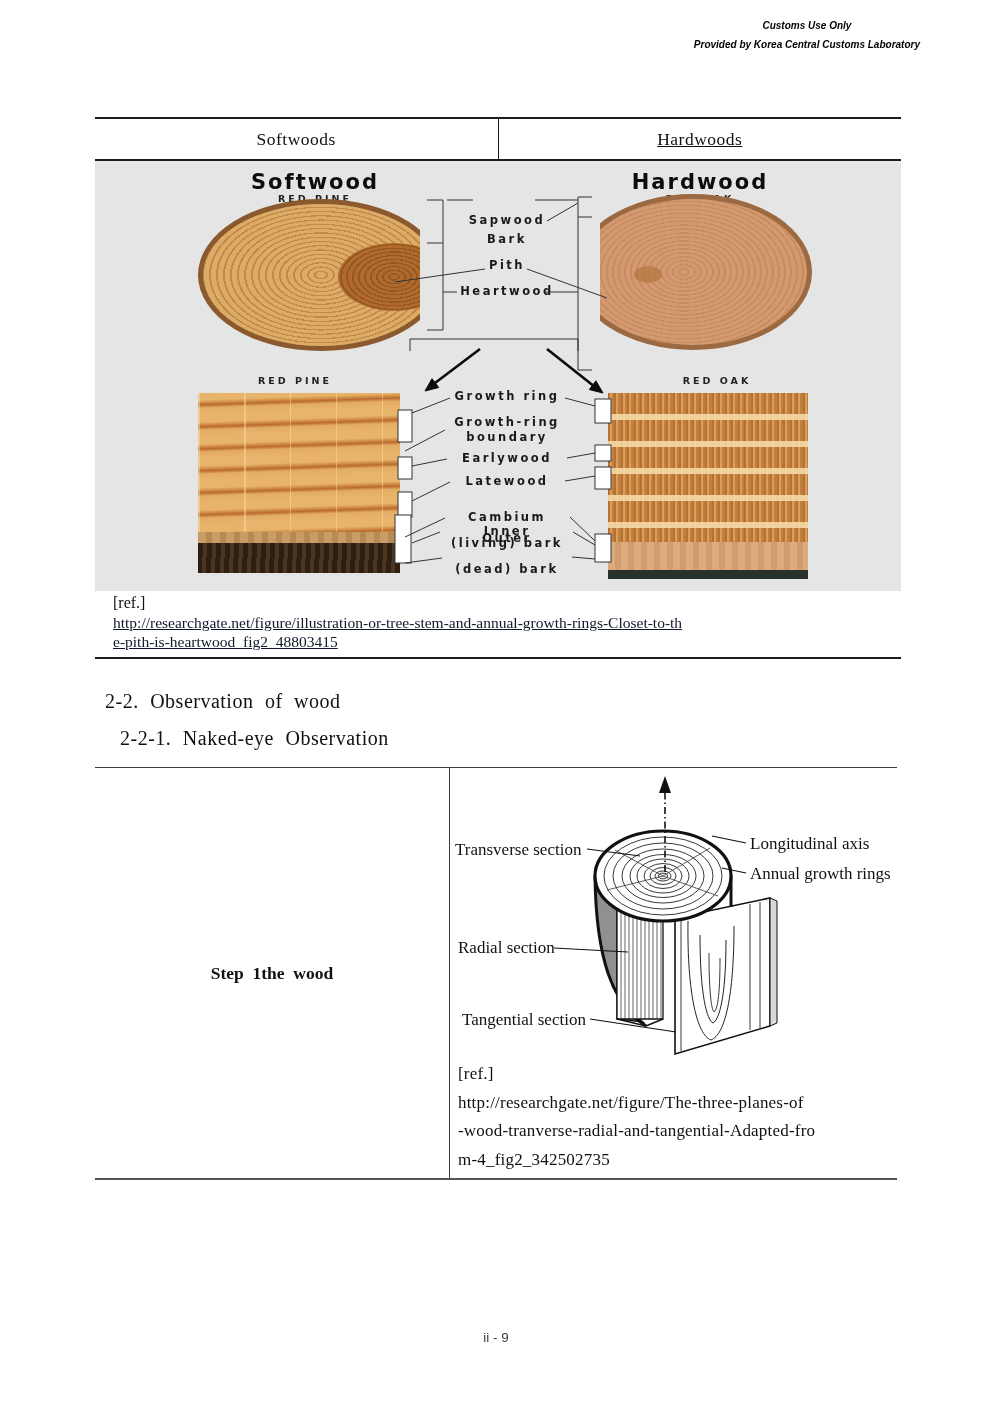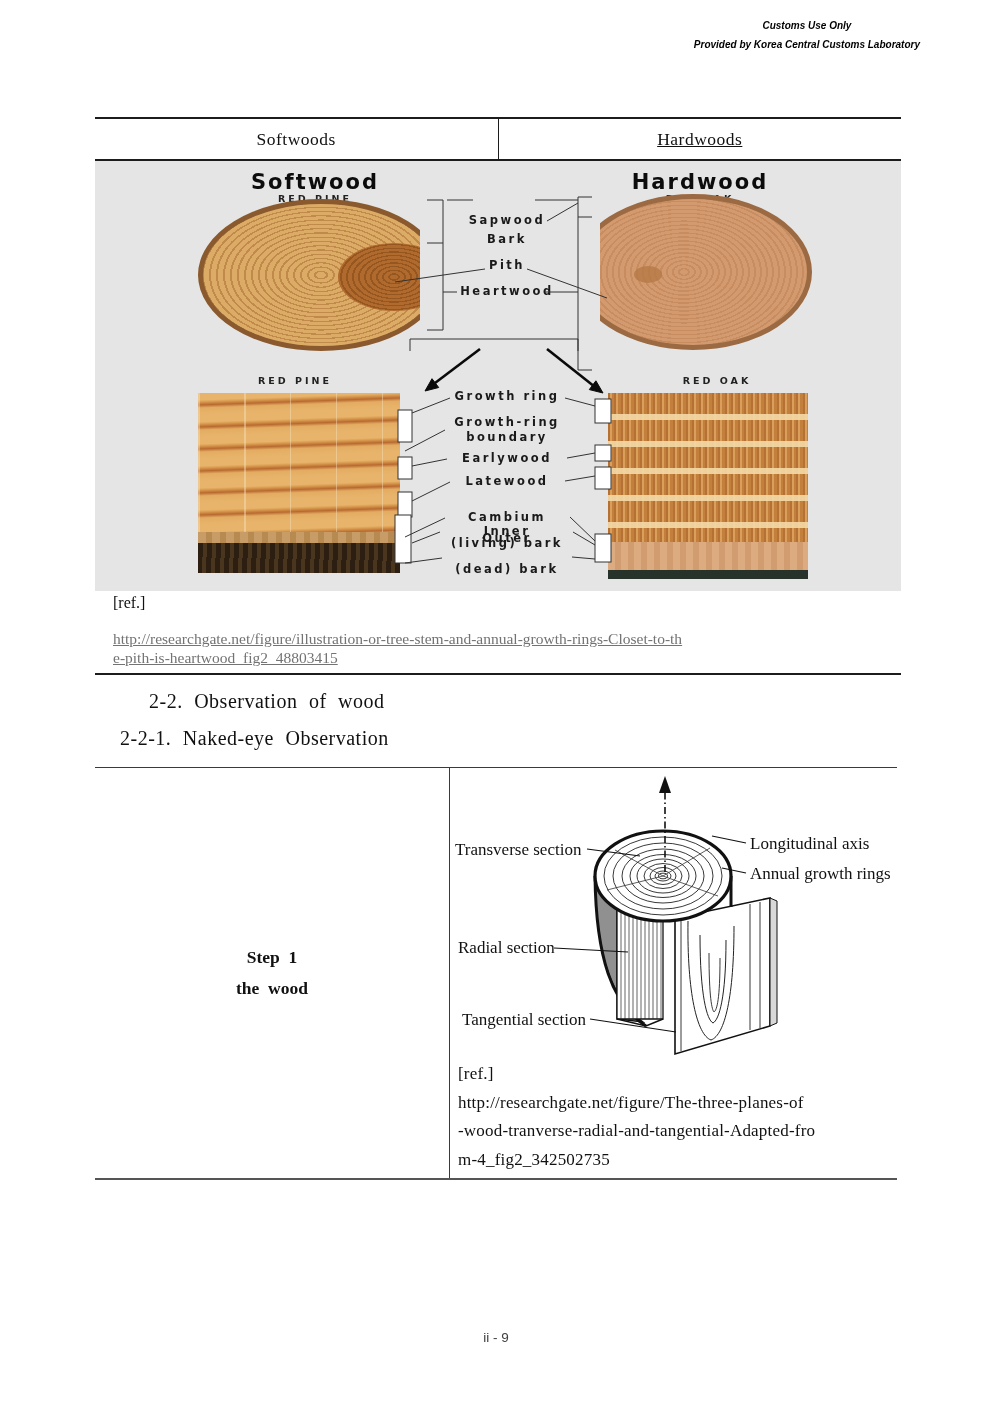--- a/index.html
+++ b/index.html
@@ -61,31 +61,31 @@
               rgba(231,185,120,.28) 1.8px 4px, rgba(170,95,35,.42) 4px 6.5px);}
   .boardR::before{content:"";position:absolute;left:0;right:0;bottom:9px;height:28px;
           background:repeating-linear-gradient(91deg,#dcab80 0 7px,#d09c70 7px 13px);}
   .boardR::after{content:"";position:absolute;left:0;right:0;bottom:0;height:9px;background:#26322a;}
 
   .fig1-svg{position:absolute;left:0;top:0;pointer-events:none;}
 
   
   .t1-ref{border-bottom:2.5px solid #1c1c1c;padding:2px 8px 6px 18px;}
   .reflab{font-size:16px;line-height:20px;}
-  .ref-link{font-size:15.5px;line-height:19px;color:#737373;text-decoration:underline;
-            word-break:break-all;display:block;cursor:pointer;margin-top:16px;}
-
-  
-  .h1{position:absolute;left:105px;top:690px;font-size:20px;word-spacing:.30em;letter-spacing:.5px;margin-left:44px;}
+  .ref-link{font-size:15.5px;line-height:19px;color:#0f172a;text-decoration:underline;
+            word-break:break-all;display:block;cursor:pointer;}
+
+  
+  .h1{position:absolute;left:105px;top:690px;font-size:20px;word-spacing:.30em;letter-spacing:.5px;}
   .h2{position:absolute;left:120px;top:727px;font-size:20px;word-spacing:.30em;letter-spacing:.5px;}
 
   
   .t2{position:absolute;left:95px;top:767px;width:802px;height:413px;
       border-top:1.5px solid #3a3a3a;border-bottom:2px solid #555;display:flex;box-sizing:border-box;}
-  .t2-left{width:355px;border-right:1.5px solid #3a3a3a;display:flex;flex-direction:column;
+  .t2-left{width:355px;border-right:1.5px solid #3a3a3a;display:flex;flex-direction:row;
            justify-content:center;align-items:center;font-weight:bold;font-size:17.5px;
            line-height:31px;word-spacing:.25em;text-align:center;}
   .t2-right{flex:1;position:relative;}
   .diag{position:relative;height:288px;}
   .dlab{position:absolute;font-size:17px;white-space:nowrap;}
   .t2-ref{position:absolute;left:8px;top:292px;font-size:17px;line-height:28.5px;letter-spacing:.2px;}
 
   .footer{position:absolute;left:0;right:0;top:1330px;text-align:center;
           font-family:"Liberation Sans",sans-serif;font-size:13.5px;color:#404040;}
 </style>

